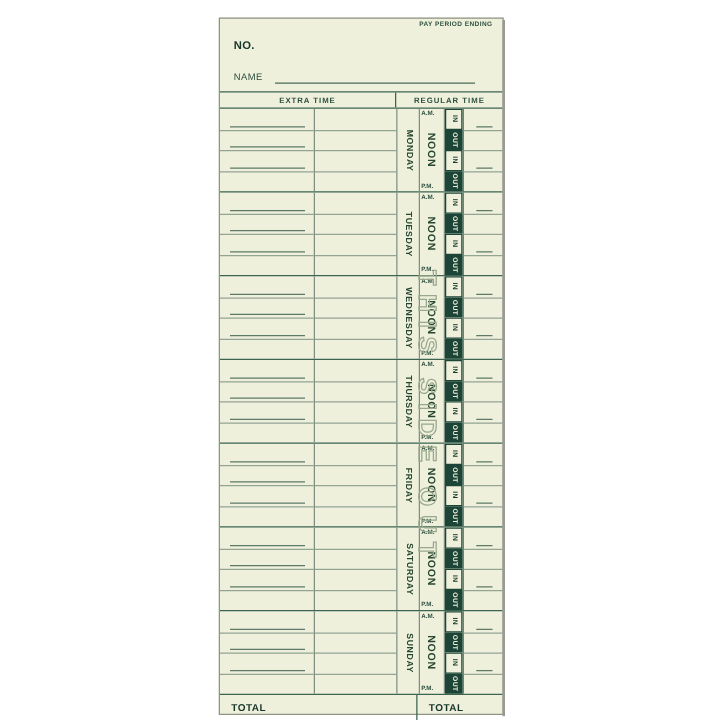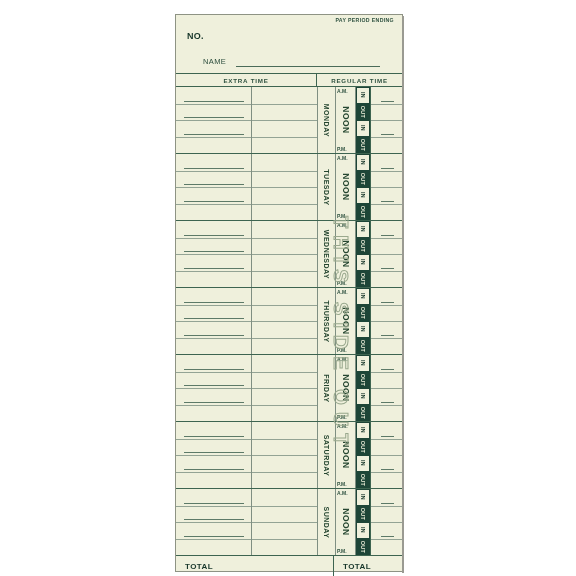--- a/index.html
+++ b/index.html
@@ -28,21 +28,21 @@
   .pay-period{
     position:absolute;right:8px;top:2px;
     font-size:5.2px;letter-spacing:.35px;font-weight:bold;color:#2d503f;
     white-space:nowrap;
   }
   .no-lbl{
     position:absolute;left:11px;top:16px;
     font-size:9px;font-weight:bold;letter-spacing:.3px;color:#17362a;
   }
   .name-row{
-    position:absolute;left:11px;top:42px;right:22px;height:12px;margin-left:16px;
+    position:absolute;left:11px;top:42px;right:22px;height:12px;
   }
   .name-lbl{
     position:absolute;left:0;top:0;font-size:7.5px;letter-spacing:.4px;color:#2b4c3c;
   }
   .name-rule{
     position:absolute;left:33px;right:0;top:9px;height:1px;background:#4a6b58;
   }
 
   
   .colhead{

